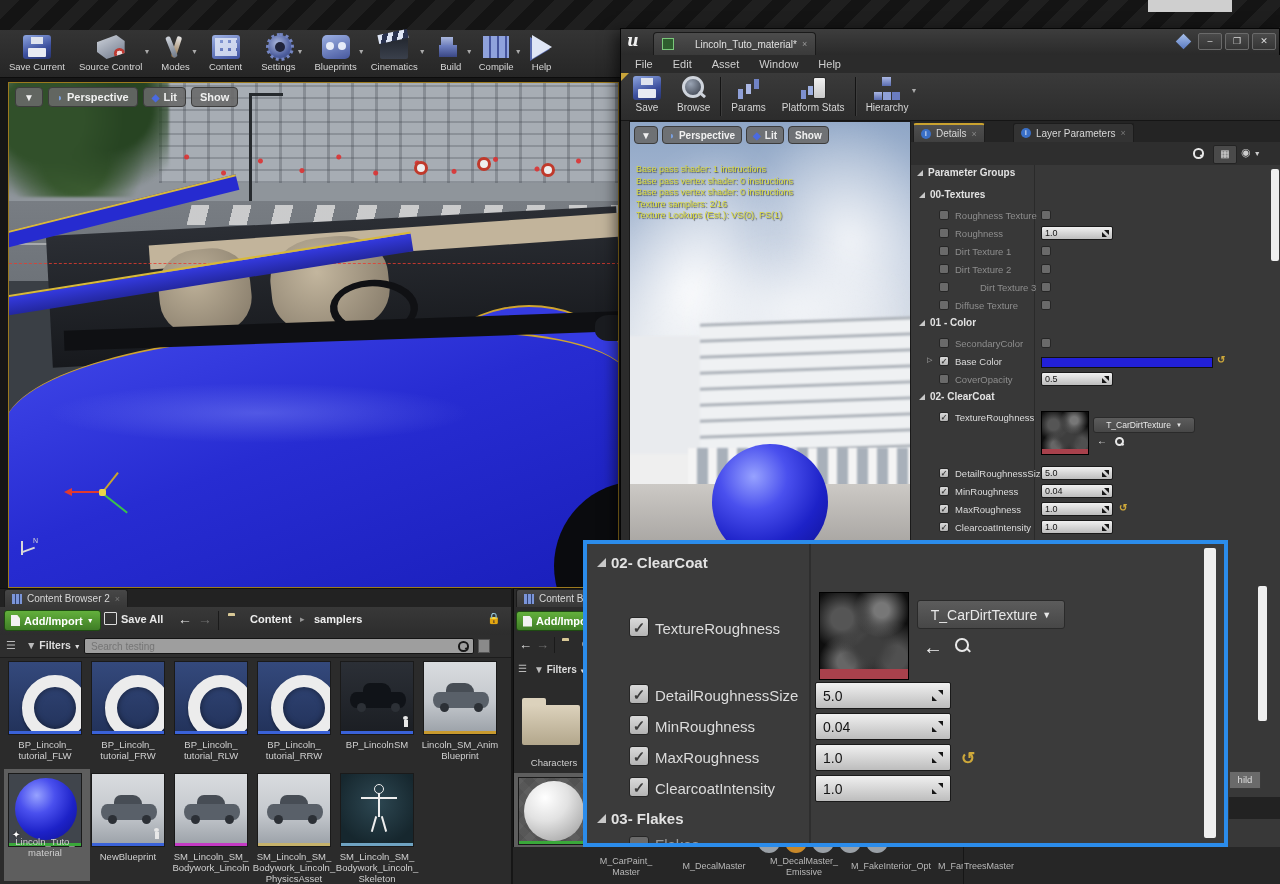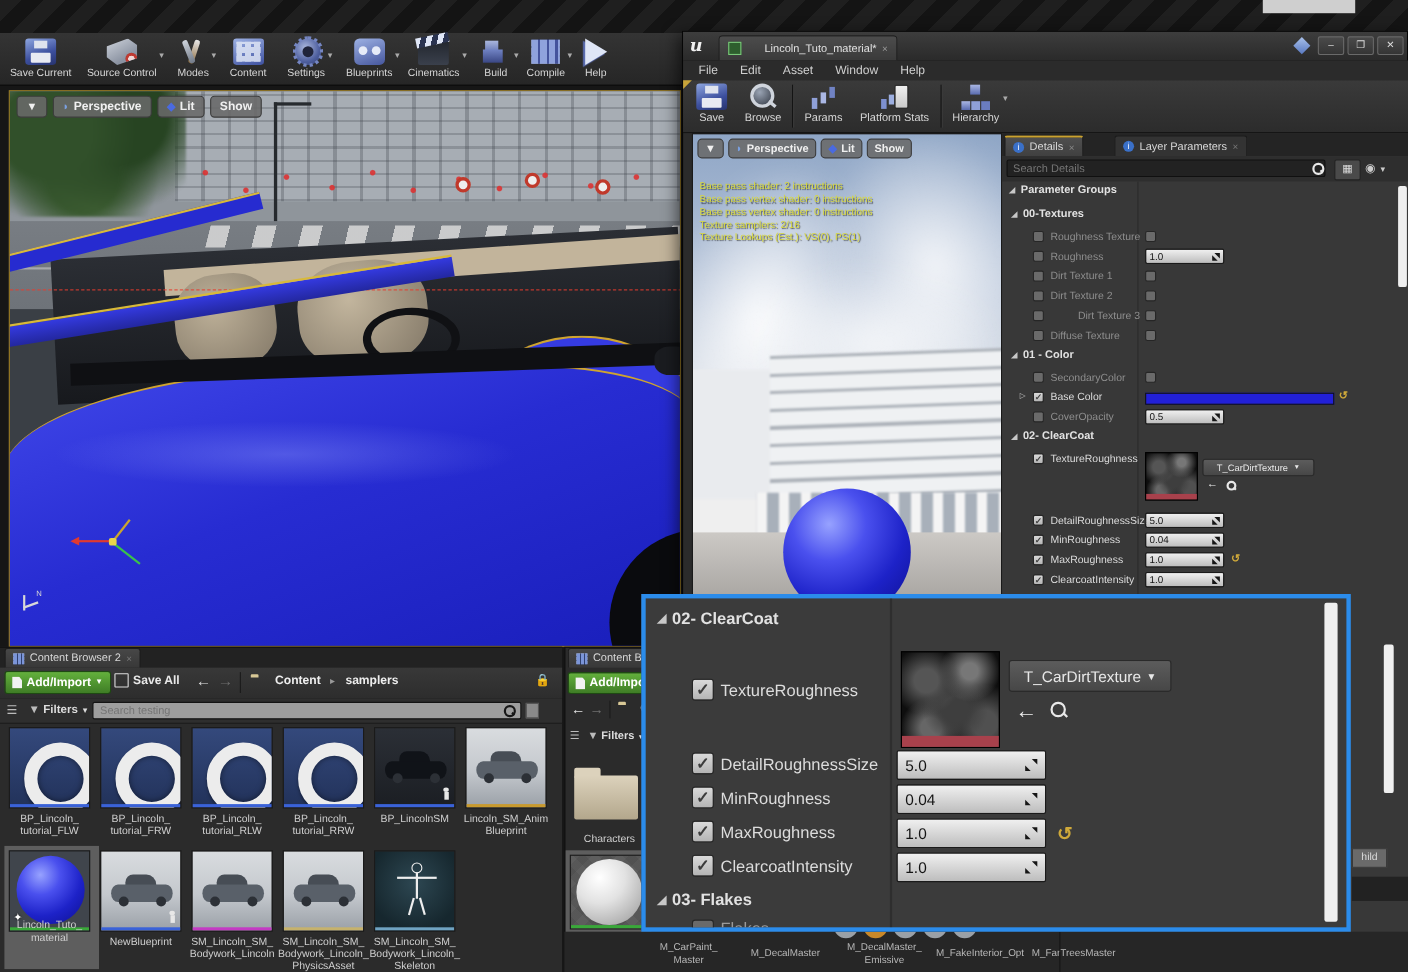--- a/index.html
+++ b/index.html
@@ -374,21 +374,21 @@
           </div>
         <div class="vp-btn">
             <span class="glyph" style="color:#4a6ae0;">◆</span>
             <span>Lit</span>
           </div>
         <div class="vp-btn">
             <span>Show</span>
           </div>
       </div>
       <div class="abs" id="preview-stats" style="left:6px;top:42px;">
-          <div class="stat-line">Base pass shader: 2 instructions</div>
+          <div class="stat-line">Base pass shader: 1 instructions</div>
           <div class="stat-line">Base pass vertex shader: 0 instructions</div>
           <div class="stat-line">Base pass vertex shader: 0 instructions</div>
           <div class="stat-line">Texture samplers: 2/16</div>
           <div class="stat-line">Texture Lookups (Est.): VS(0), PS(1)</div>
         </div>
     </div>
 
     <div class="abs" id="details-panel" style="left:290px;top:92px;width:370px;height:727px;background:#383838;">
 
       <div class="abs" style="left:0;top:0;width:370px;height:21px;background:#242424;">
@@ -398,21 +398,20 @@
           <span style="color:#888;font-size:9px;">×</span>
         </div>
         <div class="cbtab" style="left:102px;top:2px;height:19px;background:#333;">
           <span style="width:10px;height:10px;border-radius:50%;background:#3a70c8;color:#fff;font-size:8px;line-height:10px;text-align:center;display:inline-block;">i</span>
           <span>Layer Parameters</span>
           <span style="color:#777;font-size:9px;">×</span>
         </div>
       </div>
 
       <div class="abs" style="left:0;top:21px;width:370px;height:23px;background:#2e2e2e;">
-        <input style="position: absolute; left: 4px; top: 3px; width: 290px; height: 16px; background: rgb(34, 34, 34); border: 1px solid rgb(16, 16, 16); border-radius: 2px; color: rgb(170, 170, 170); font-size: 10px; padding: 0px 18px 0px 5px; box-sizing: border-box; outline: none; font-family: &quot;Liberation Sans&quot;, sans-serif;" placeholder="Search Details">
         <span class="lens" style="left:282px;top:6px;width:11px;height:11px;position:absolute;"></span>
         <div class="abs" style="left:302px;top:3px;width:22px;height:17px;background:#4a4a4a;border:1px solid #232323;border-radius:2px;color:#ddd;font-size:10px;text-align:center;line-height:16px;">▦</div>
         <div class="abs" style="left:330px;top:4px;color:#ccc;font-size:11px;">◉ <span style="font-size:7px;">▼</span></div>
       </div>
 
       <div class="abs" id="details-rows" style="left:0;top:44px;width:370px;height:683px;overflow:hidden;">
         <div class="abs" style="left:123px;top:0;width:1px;height:683px;background:#2a2a2a;"></div>
       <div class="dt-header" style="top: 2px; left: 6px;">
             <span class="tri"></span>
             <span>Parameter Groups</span>

